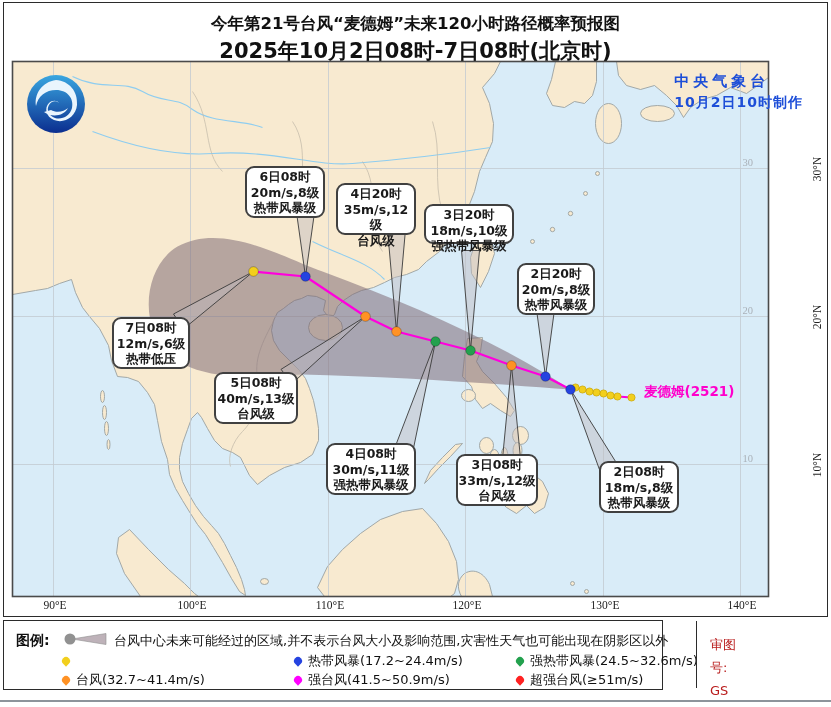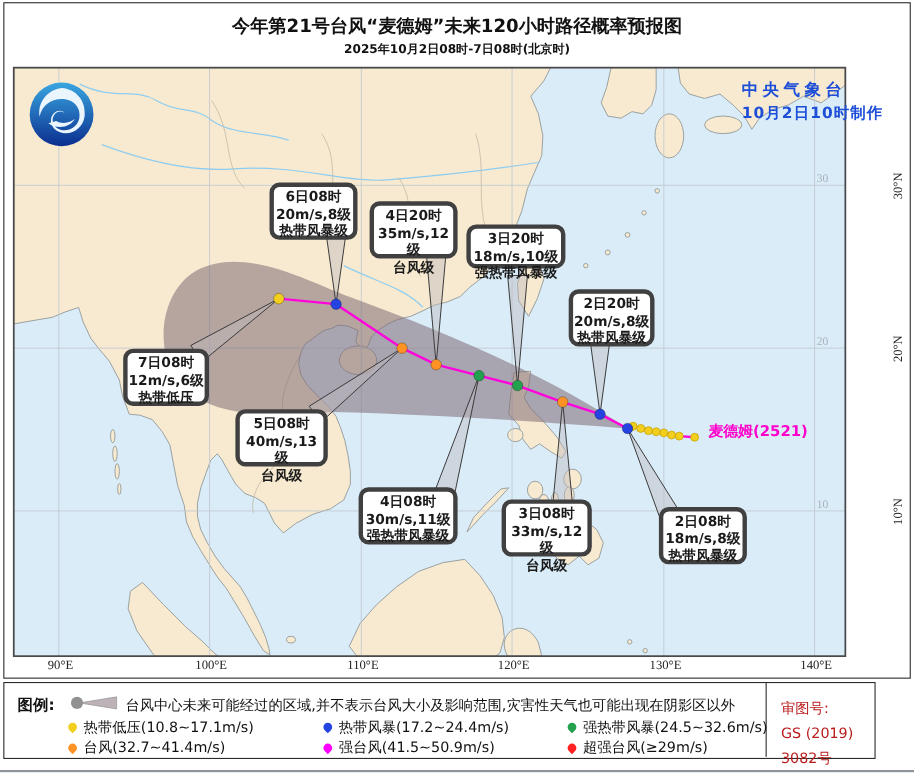--- a/index.html
+++ b/index.html
@@ -1,34 +1,34 @@
 <!DOCTYPE html>
 <html><head>
 <meta charset="utf-8">
 <style>
   html,body{margin:0;padding:0;background:#fff;}
   .page{position:relative;width:831px;height:707px;background:#fff;overflow:hidden;
         font-family:"DejaVu Sans","Liberation Sans",sans-serif;}
   .main-frame{position:absolute;left:3px;top:2px;width:823px;height:613px;border:1.5px solid #2b2b2b;background:#fff;}
   .title{position:absolute;left:0;top:10px;width:823px;text-align:center;font-size:16.5px;font-weight:bold;color:#111;}
-  .subtitle{position:absolute;left:0;top:34px;width:823px;text-align:center;font-size:11px;font-weight:bold;color:#111;}
+  .subtitle{position:absolute;left:0;top:34px;width:823px;text-align:center;font-size:21px;font-weight:bold;color:#111;}
   .credit{position:absolute;right:28px;top:72px;text-align:left;color:#1d4ed8;font-weight:bold;z-index:30;}
   .credit .l1{font-size:15px;letter-spacing:4px;}
   .credit .l2{font-size:14px;margin-top:3px;letter-spacing:1px;}
   #map-svg{position:absolute;left:11px;top:60px;}
-  .callout{position:absolute;background:#ffffff;border:4px solid #404040;border-radius:9px;
+  .callout{position:absolute;background:#ffffff;border:2px solid #404040;border-radius:9px;
            text-align:center;font-size:12.5px;line-height:15.5px;font-weight:bold;color:#1a1a1a;
            padding-top:1px;z-index:20;box-sizing:border-box;}
   .storm-label{position:absolute;font-size:13.5px;font-weight:bold;color:#ff00cc;z-index:15;white-space:nowrap;}
   .lon-label{position:absolute;width:44px;text-align:center;font-family:"Liberation Serif","DejaVu Serif",serif;
              font-size:11.5px;color:#222;}
   .lat-label{position:absolute;width:44px;height:14px;text-align:center;font-family:"Liberation Serif","DejaVu Serif",serif;
              font-size:11.5px;color:#222;transform:rotate(-90deg);}
   .cma-logo{position:absolute;left:24px;top:72px;z-index:25;}
-  .legend{position:absolute;left:3px;top:620px;width:793px;height:70px;border:1.5px solid #2b2b2b;background:#fff;box-sizing:border-box;}
+  .legend{position:absolute;left:3px;top:620px;width:660px;height:70px;border:1.5px solid #2b2b2b;background:#fff;box-sizing:border-box;}
   .legend-title{position:absolute;left:12px;top:11px;font-size:14px;font-weight:bold;color:#111;}
   .legend-cone-icon{position:absolute;left:58px;top:10px;}
   .legend-note{position:absolute;left:110px;top:11px;font-size:13px;color:#111;white-space:nowrap;}
   #legend-items{position:absolute;left:58px;top:30px;width:630px;display:grid;
                 grid-template-columns:232px 222px auto;grid-auto-rows:19px;align-items:center;}
   .legend-item{font-size:13px;color:#111;white-space:nowrap;display:flex;align-items:center;}
   .drop{display:inline-block;width:8px;height:8px;border-radius:50% 50% 50% 0;transform:rotate(-45deg);
         margin-right:6px;flex:0 0 auto;}
   .legend-divider{position:absolute;left:692px;top:0;width:0;height:67px;border-left:1.5px solid #2b2b2b;}
   .license{position:absolute;left:706px;top:12px;font-size:13px;color:#b91c1c;line-height:23px;}
@@ -223,41 +223,40 @@
   <div class="legend">
     <span class="legend-title">图例:</span>
     <svg class="legend-cone-icon" width="46" height="16" viewBox="0 0 46 16">
       <polygon points="10,8 44,2.5 44,13.5" fill="#beb2b9" stroke="#8f8f8f" stroke-width="0.6"></polygon>
       <circle cx="8" cy="8" r="5.5" fill="#919191"></circle>
     </svg>
     <span class="legend-note">台风中心未来可能经过的区域,并不表示台风大小及影响范围,灾害性天气也可能出现在阴影区以外</span>
     <div id="legend-items">
         <div class="legend-item">
           <span class="drop" style="background: rgb(242, 207, 29);"></span>
-          <span>热带低压(10.8~17.1m/s)</span>
         </div>
         <div class="legend-item">
           <span class="drop" style="background: rgb(37, 67, 224);"></span>
           <span>热带风暴(17.2~24.4m/s)</span>
         </div>
         <div class="legend-item">
           <span class="drop" style="background: rgb(35, 161, 78);"></span>
           <span>强热带风暴(24.5~32.6m/s)</span>
         </div>
         <div class="legend-item">
           <span class="drop" style="background: rgb(255, 146, 36);"></span>
           <span>台风(32.7~41.4m/s)</span>
         </div>
         <div class="legend-item">
           <span class="drop" style="background: rgb(255, 0, 255);"></span>
           <span>强台风(41.5~50.9m/s)</span>
         </div>
         <div class="legend-item">
           <span class="drop" style="background: rgb(255, 34, 34);"></span>
-          <span>超强台风(≥29m/s)</span>
+          <span>超强台风(≥51m/s)</span>
         </div>
       </div>
     <div class="legend-divider"></div>
     <div class="license">
       <div>审图号:</div>
       <div>GS (2019) 3082号</div>
     </div>
   </div>
 
   <div class="bottom-rule"></div>

